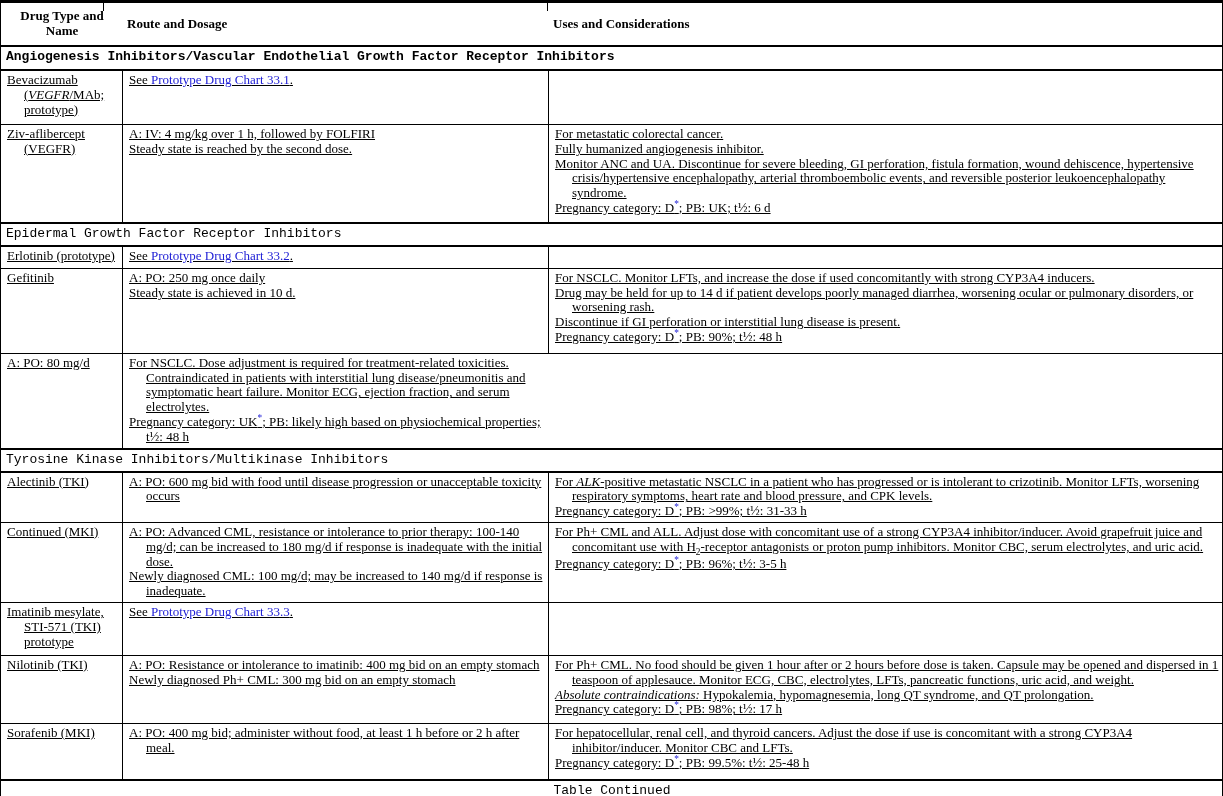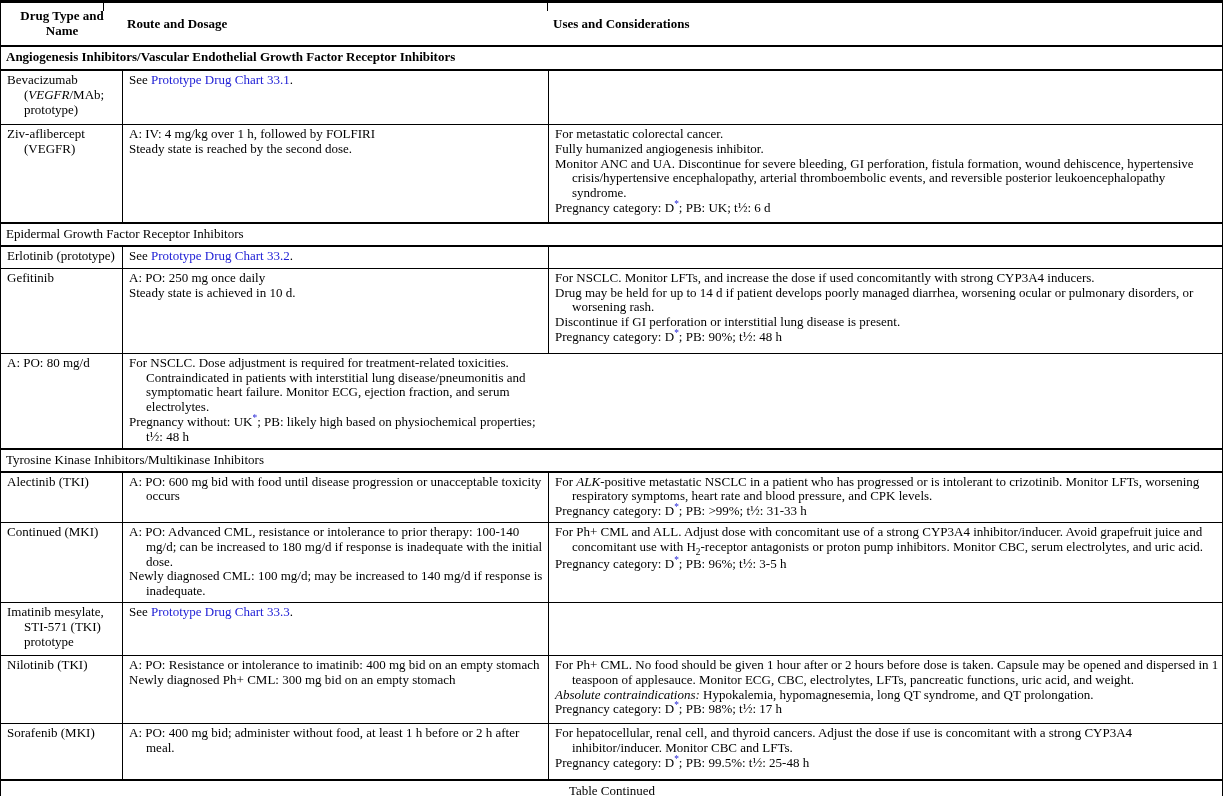--- a/index.html
+++ b/index.html
@@ -12,22 +12,22 @@
   }
   .hdr{
     display:grid;grid-template-columns:122px 426px 675px;
     border-bottom:2px solid #000;min-height:42px;position:relative;
     font-weight:bold;align-items:center;
   }
   .hdr .hc{padding:2px 4px;box-sizing:border-box;}
   .hdr .hc.c1{text-align:center;}
   .tick{position:absolute;top:0;width:1px;height:8px;background:#000;}
   .row{display:grid;grid-template-columns:122px 426px 675px;box-sizing:border-box;}
-  .row.full{display:block;}
-  .cell{box-sizing:border-box;padding:2px 5px 3px 6px;}
+  .row.full{display:block;font-family:Liberation Mono, monospace;}
+  .cell{box-sizing:border-box;padding:2px 5px 3px 6px;text-decoration:underline;}
   .cell.b{border-right:1px solid #000;}
   .para{padding-left:17px;text-indent:-17px;margin:0;}
   .section-text{display:block;padding:3px 4px 3px 5px;}
   .bold{font-weight:bold;}
   .it{font-style:italic;}
   .lnk{color:var(--link,#2121d6);cursor:pointer;}
   .fn{color:var(--link,#2121d6);font-size:0.72em;vertical-align:super;line-height:0;cursor:pointer;}
   sub.s2{font-size:0.72em;}
 </style>
 </head>
@@ -95,21 +95,21 @@
           <div class="para"><span>Discontinue if GI perforation or interstitial lung disease is present.</span></div>
           <div class="para"><span>Pregnancy category: D</span><sup class="fn">*</sup><span>; PB: 90%; t½: 48 h</span></div>
         </div>
       </div>
       <div class="row" style="border-top: 1px solid rgb(0, 0, 0); min-height: 59px;">
         <div class="cell b">
           <div class="para"><span>A: PO: 80 mg/d</span></div>
         </div>
         <div class="cell">
           <div class="para"><span>For NSCLC. Dose adjustment is required for treatment-related toxicities. Contraindicated in patients with interstitial lung disease/pneumonitis and symptomatic heart failure. Monitor ECG, ejection fraction, and serum electrolytes.</span></div>
-          <div class="para"><span>Pregnancy without: UK</span><sup class="fn">*</sup><span>; PB: likely high based on physiochemical properties; t½: 48 h</span></div>
+          <div class="para"><span>Pregnancy category: UK</span><sup class="fn">*</sup><span>; PB: likely high based on physiochemical properties; t½: 48 h</span></div>
         </div>
       </div>
       <div class="row full" style="border-top: 2px solid rgb(0, 0, 0); min-height: 21px;">
         <span class="section-text">Tyrosine Kinase Inhibitors/Multikinase Inhibitors</span>
       </div>
       <div class="row" style="border-top: 2px solid rgb(0, 0, 0); min-height: 50px;">
         <div class="cell b">
           <div class="para"><span>Alectinib (TKI)</span></div>
         </div>
         <div class="cell b">

